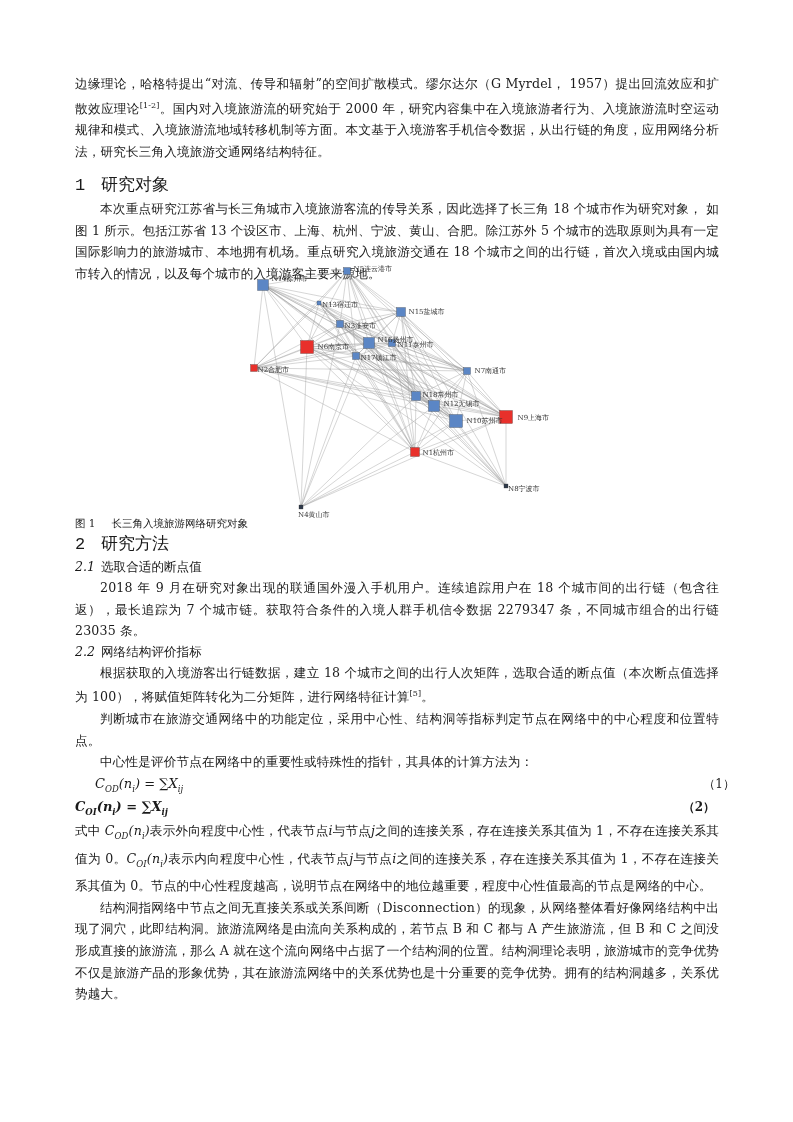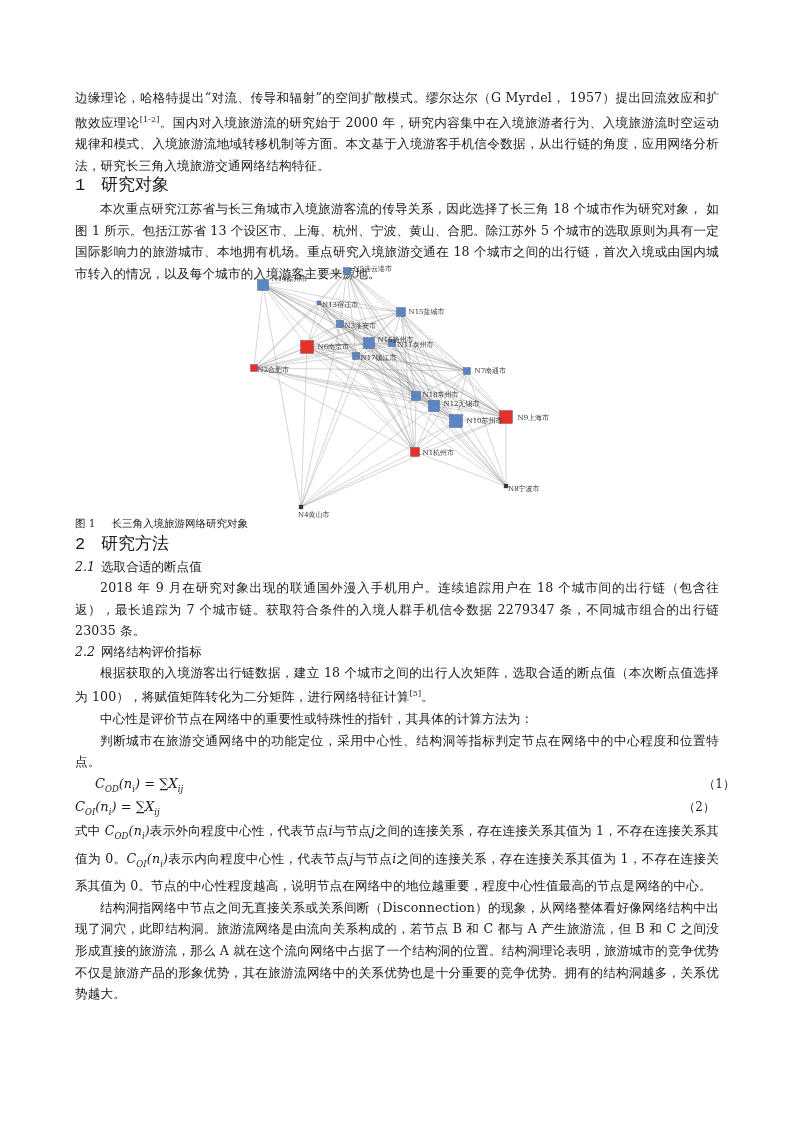--- a/index.html
+++ b/index.html
@@ -25,21 +25,21 @@
   .eq .n { position: absolute; right: 4px; top: 0; font-style: normal; font-size: 12px; }
   .mi { font-style: italic; }
   .msub { font-size: 8.5px; vertical-align: -4px; font-style: italic; }
   .nodelabel { font-family: "DejaVu Serif", serif; font-size: 7px; fill: #333; }
 </style>
 </head>
 <body>
 
 <div class="page">
 
-  <div class="block" style="top:87px;">
+  <div class="block" style="top:73px;">
     <p class="p"><span>边缘理论，哈格特提出“对流、传导和辐射”的空间扩散模式。缪尔达尔（G Myrdel， 1957）提出回流效应和扩散效应理论</span><sup>[1-2]</sup><span>。国内对入境旅游流的研究始于 2000 年，研究内容集中在入境旅游者行为、入境旅游流时空运动规律和模式、入境旅游流地域转移机制等方面。本文基于入境游客手机信令数据，从出行链的角度，应用网络分析法，研究长三角入境旅游交通网络结构特征。</span></p>
   </div>
 
   <div class="block" style="top:174px;">
     <h1 class="h1"><span class="num">1</span><span>研究对象</span></h1>
     <p class="p indent">本次重点研究江苏省与长三角城市入境旅游客流的传导关系，因此选择了长三角 18 个城市作为研究对象， 如图 1 所示。包括江苏省 13 个设区市、上海、杭州、宁波、黄山、合肥。除江苏外 5 个城市的选取原则为具有一定国际影响力的旅游城市、本地拥有机场。重点研究入境旅游交通在 18 个城市之间的出行链，首次入境或由国内城市转入的情况，以及每个城市的入境游客主要来源地。</p>
   </div>
 
   <div class="fig">
     <svg id="netsvg" viewBox="0 0 322 258">
@@ -265,29 +265,29 @@
   <div class="caption">
     <span>图 1</span><span class="sp"></span><span>长三角入境旅游网络研究对象</span>
   </div>
 
   <div class="block" style="top:533px;">
     <h1 class="h1"><span class="num">2</span><span>研究方法</span></h1>
     <h2 class="h2"><span class="num">2.1</span><span>选取合适的断点值</span></h2>
     <p class="p indent">2018 年 9 月在研究对象出现的联通国外漫入手机用户。连续追踪用户在 18 个城市间的出行链（包含往返），最长追踪为 7 个城市链。获取符合条件的入境人群手机信令数据 2279347 条，不同城市组合的出行链 23035 条。</p>
     <h2 class="h2"><span class="num">2.2</span><span>网络结构评价指标</span></h2>
     <p class="p indent"><span>根据获取的入境游客出行链数据，建立 18 个城市之间的出行人次矩阵，选取合适的断点值（本次断点值选择为 100），将赋值矩阵转化为二分矩阵，进行网络特征计算</span><sup>[5]</sup><span>。</span></p>
+    <p class="p indent">判断城市在旅游交通网络中的功能定位，采用中心性、结构洞等指标判定节点在网络中的中心程度和位置特点。</p>
     <p class="p indent">中心性是评价节点在网络中的重要性或特殊性的指针，其具体的计算方法为：</p>
-    <p class="p indent">判断城市在旅游交通网络中的功能定位，采用中心性、结构洞等指标判定节点在网络中的中心程度和位置特点。</p>
   </div>
 
   <div class="eq" style="top:774px;margin-left:20px;">
     <span class="f">C</span><span class="sub">OD</span><span class="f">(n</span><span class="sub">i</span><span class="f">) = ∑X</span><span class="sub">ij</span>
     <span class="n">（1）</span>
   </div>
-  <div class="eq" style="top:797px;">
+  <div class="eq" style="top:797px;font-weight:bold;">
     <span class="f">C</span><span class="sub">OI</span><span class="f">(n</span><span class="sub">i</span><span class="f">) = ∑X</span><span class="sub">ij</span>
     <span class="n">（2）</span>
   </div>
 
   <div class="block" style="top:820px;">
     <p class="p"><span>式中 </span><span class="mi">C<span class="msub">OD</span>(n<span class="msub">i</span>)</span><span>表示外向程度中心性，代表节点</span><span class="mi">i</span><span>与节点</span><span class="mi">j</span><span>之间的连接关系，存在连接关系其值为 1，不存在连接关系其值为 0。</span><span class="mi">C<span class="msub">OI</span>(n<span class="msub">i</span>)</span><span>表示内向程度中心性，代表节点</span><span class="mi">j</span><span>与节点</span><span class="mi">i</span><span>之间的连接关系，存在连接关系其值为 1，不存在连接关系其值为 0。节点的中心性程度越高，说明节点在网络中的地位越重要，程度中心性值最高的节点是网络的中心。</span></p>
     <p class="p indent">结构洞指网络中节点之间无直接关系或关系间断（Disconnection）的现象，从网络整体看好像网络结构中出现了洞穴，此即结构洞。旅游流网络是由流向关系构成的，若节点 B 和 C 都与 A 产生旅游流，但 B 和 C 之间没形成直接的旅游流，那么 A 就在这个流向网络中占据了一个结构洞的位置。结构洞理论表明，旅游城市的竞争优势不仅是旅游产品的形象优势，其在旅游流网络中的关系优势也是十分重要的竞争优势。拥有的结构洞越多，关系优势越大。</p>
   </div>
 
 </div>

